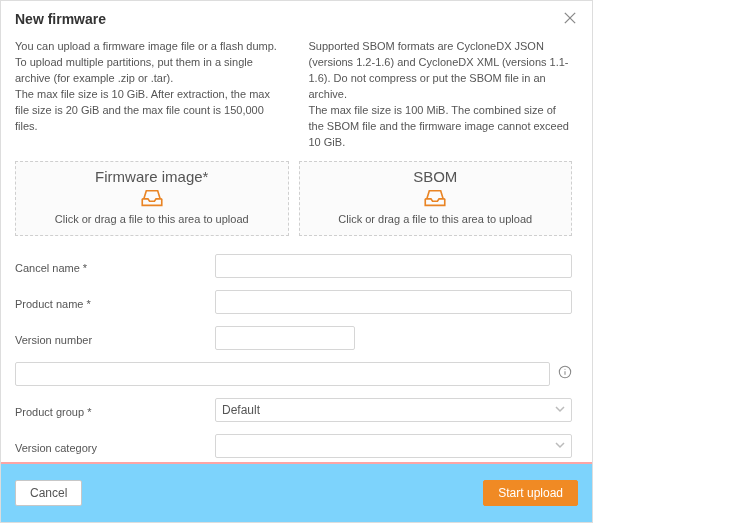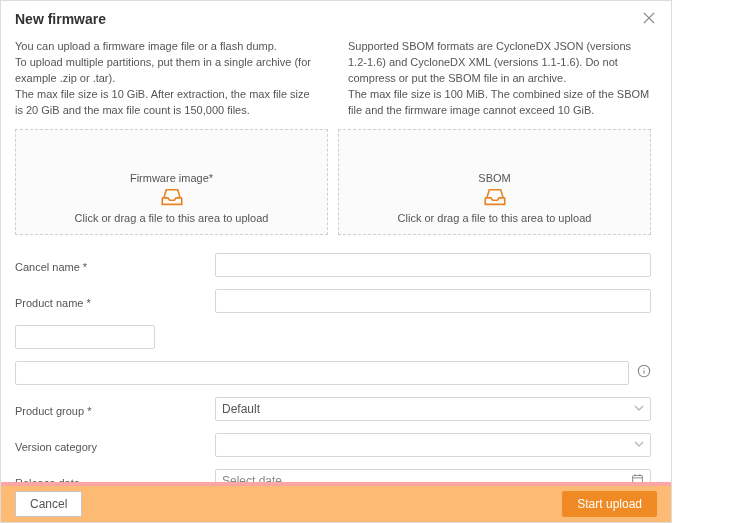--- a/index.html
+++ b/index.html
@@ -8,21 +8,21 @@
     font-family: "Segoe UI", Arial, sans-serif;
     font-size: 12px;
     color: #555;
     background: #fff;
     width: 729px;
     height: 523px;
     overflow: hidden;
     position: relative;
   }
   .modal {
-    width: 672px;
+    width: 593px;
     height: 523px;
     border: 1px solid #ddd;
     display: flex;
     flex-direction: column;
     background: #fff;
   }
   .header {
     display: flex;
     justify-content: space-between;
     align-items: center;
@@ -66,24 +66,23 @@
   }
   .upload-box {
     flex: 1;
     border: 1px dashed #cfcfcf;
     background: #fbfbfb;
     text-align: center;
     padding: 6px 4px 10px 4px;
     cursor: pointer;
   }
   .upload-box .title {
-    font-size: 11px;
+    font-size: 15px;
     color: #555;
     margin-bottom: 2px;
-    margin-top: 36px;
   }
   .upload-box .icon {
     color: #e98424;
     margin: 0 auto 4px auto;
     display: block;
   }
   .upload-box .hint {
     font-size: 11px;
     color: #555;
   }
@@ -127,26 +126,26 @@
   }
   .select .placeholder { color: #888; }
   .chev { color: #bbb; }
   .info-icon {
     margin-left: 8px;
     color: #888;
     flex: 0 0 auto;
   }
   .select .cal-right { margin-left: auto; }
   .footer {
-    border-top: 4px solid #fca5a5;
-    padding: 5px 14px;
+    border-top: 2px solid #fca5a5;
+    padding: 16px 14px;
     display: flex;
     justify-content: space-between;
     align-items: center;
-    background: #fdba74;
+    background: #7dd3fc;
   }
   .btn {
     height: 26px;
     border-radius: 2px;
     font-size: 12px;
     padding: 0 14px;
     cursor: pointer;
     display: inline-flex;
     align-items: center;
     justify-content: center;
@@ -224,20 +223,21 @@
         </div>
 
         <div class="row">
           <div class="label">Product name *</div>
           <div class="control">
               <input type="text" value="" style="">
             </div>
         </div>
 
         <div class="row">
+          <div class="label">Version number</div>
           <div class="control">
               <input type="text" class="short" value="" style="">
             </div>
         </div>
 
         <div class="row">
           <div class="control">
             <input type="text" value="" style="">
             <span class="info-icon">
               <svg width="14" height="14" viewBox="0 0 16 16" fill="none" stroke="currentColor" stroke-width="1.2">

